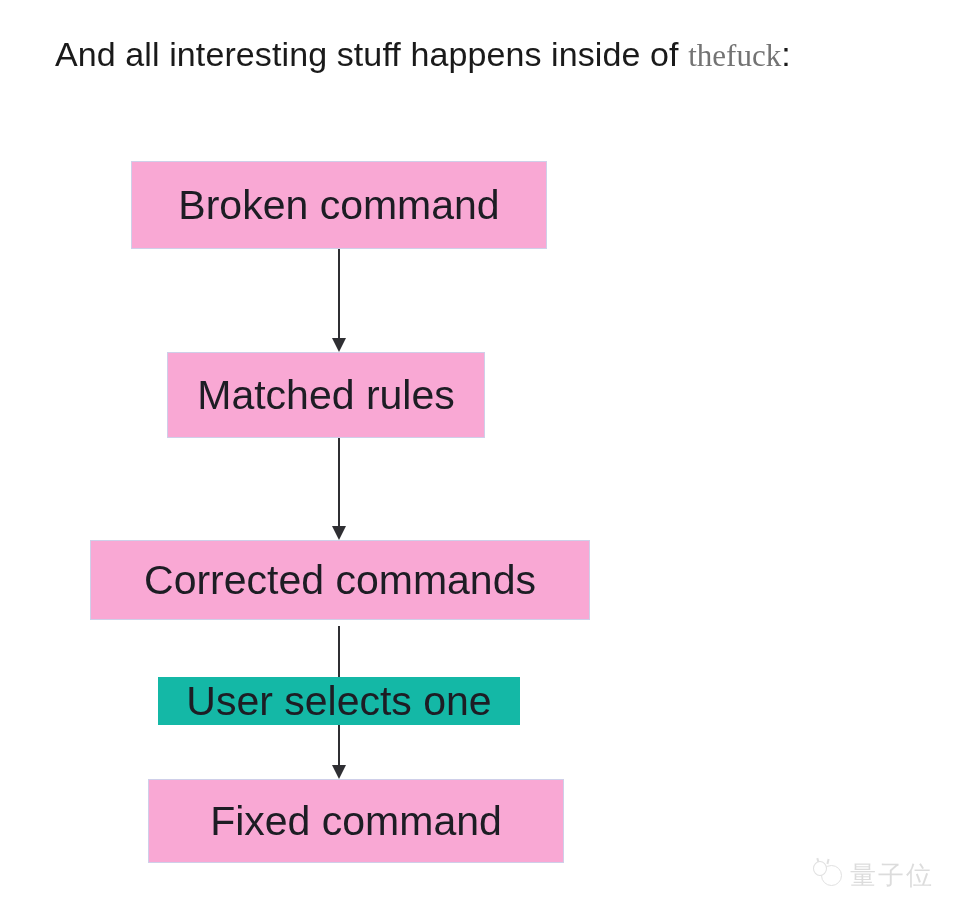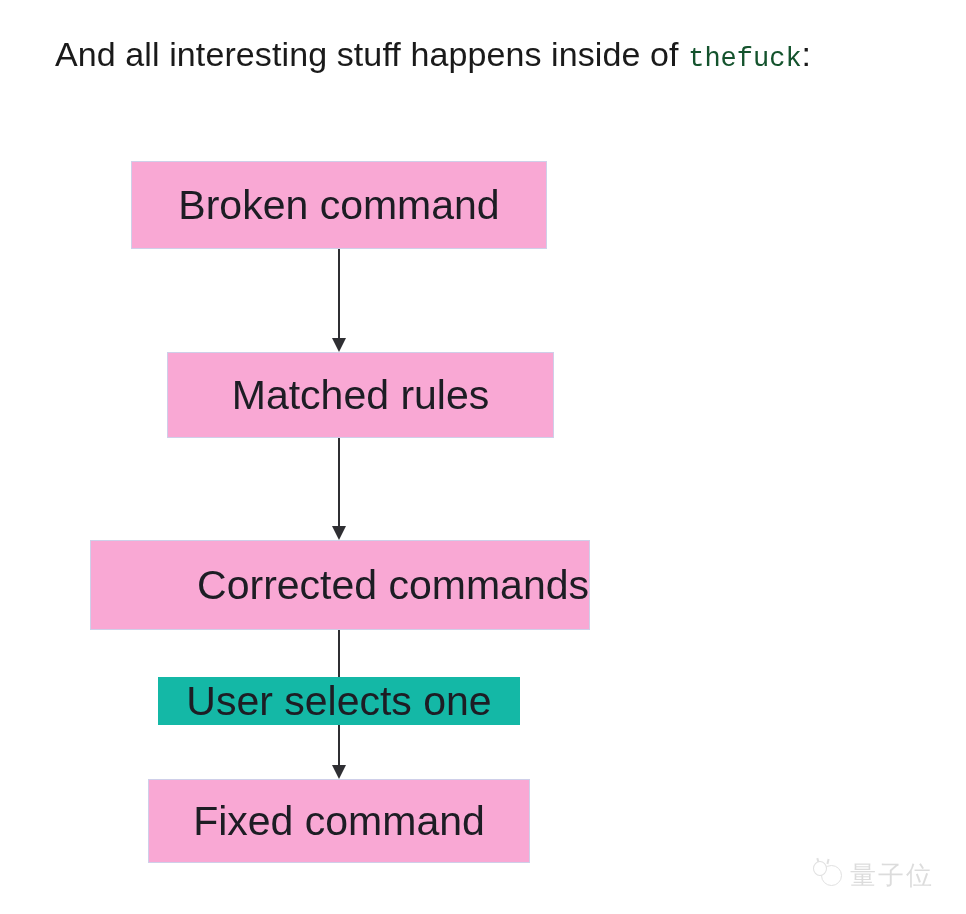--- a/index.html
+++ b/index.html
@@ -27,23 +27,23 @@
     position: absolute;
     left: 55px;
     top: 30px;
     font-size: 34px;
     line-height: 48px;
     color: #1a1a1a;
     white-space: nowrap;
     letter-spacing: 0.1px;
   }
   .heading .mono {
-    font-family: Liberation Mono, monospace;
-    font-size: 27px;
-    color: #14532d;
+    font-family: Liberation Serif, serif;
+    font-size: 31px;
+    color: #737373;
     letter-spacing: 0px;
   }
   .heading .colon {
     color: #1a1a1a;
   }
 
   
   .flow {
     position: absolute;
     left: 0;
@@ -69,34 +69,33 @@
 
   .node-broken {
     left: 131px;
     top: 161px;
     width: 416px;
     height: 88px;
   }
   .node-matched {
     left: 167px;
     top: 352px;
-    width: 387px;
+    width: 318px;
     height: 86px;
   }
   .node-corrected {
     left: 90px;
     top: 540px;
     width: 500px;
-    height: 90px;
-    justify-content: flex-end;
+    height: 80px;
   }
   .node-fixed {
     left: 148px;
     top: 779px;
-    width: 382px;
+    width: 416px;
     height: 84px;
   }
 
   
   .edge-label {
     position: absolute;
     left: 158px;
     top: 677px;
     width: 362px;
     height: 48px;

